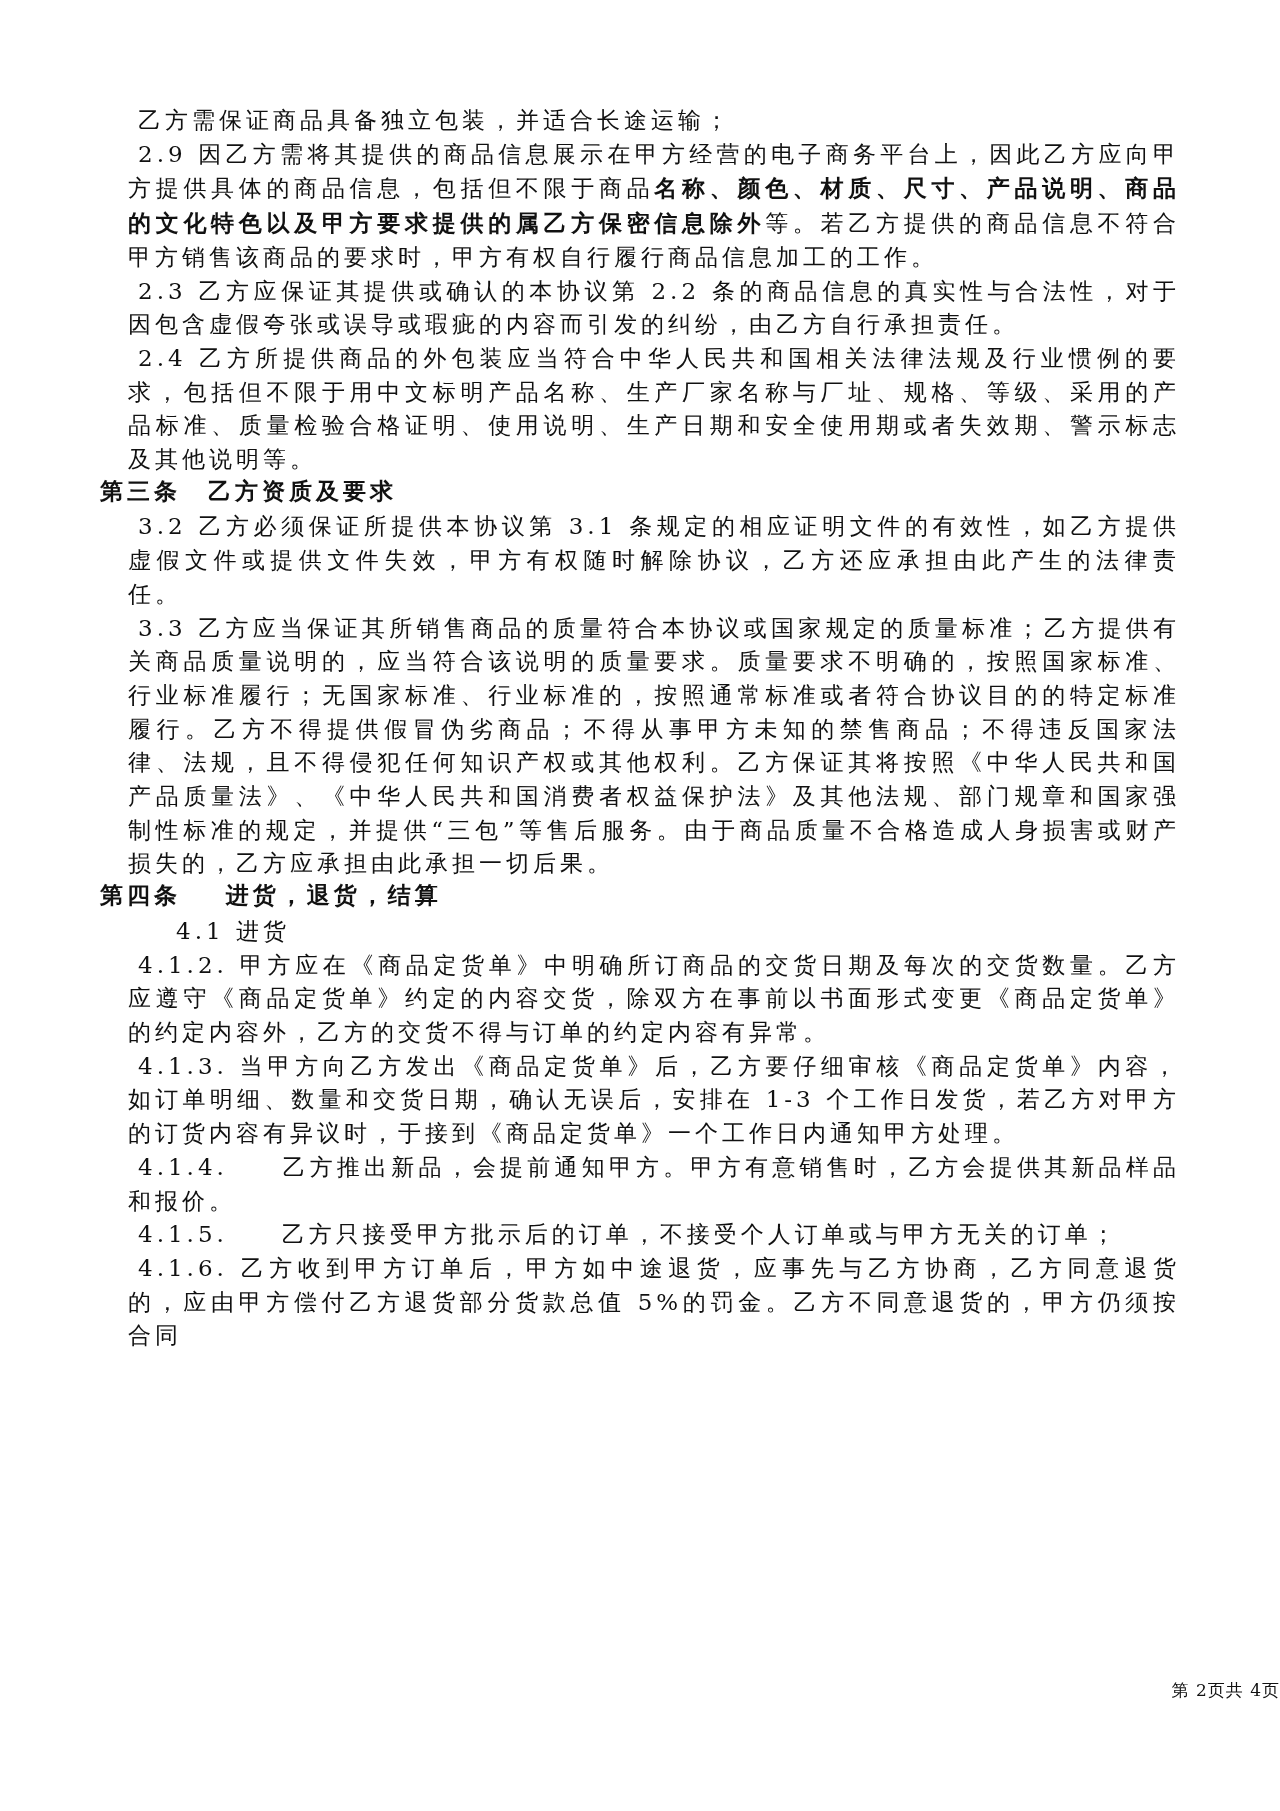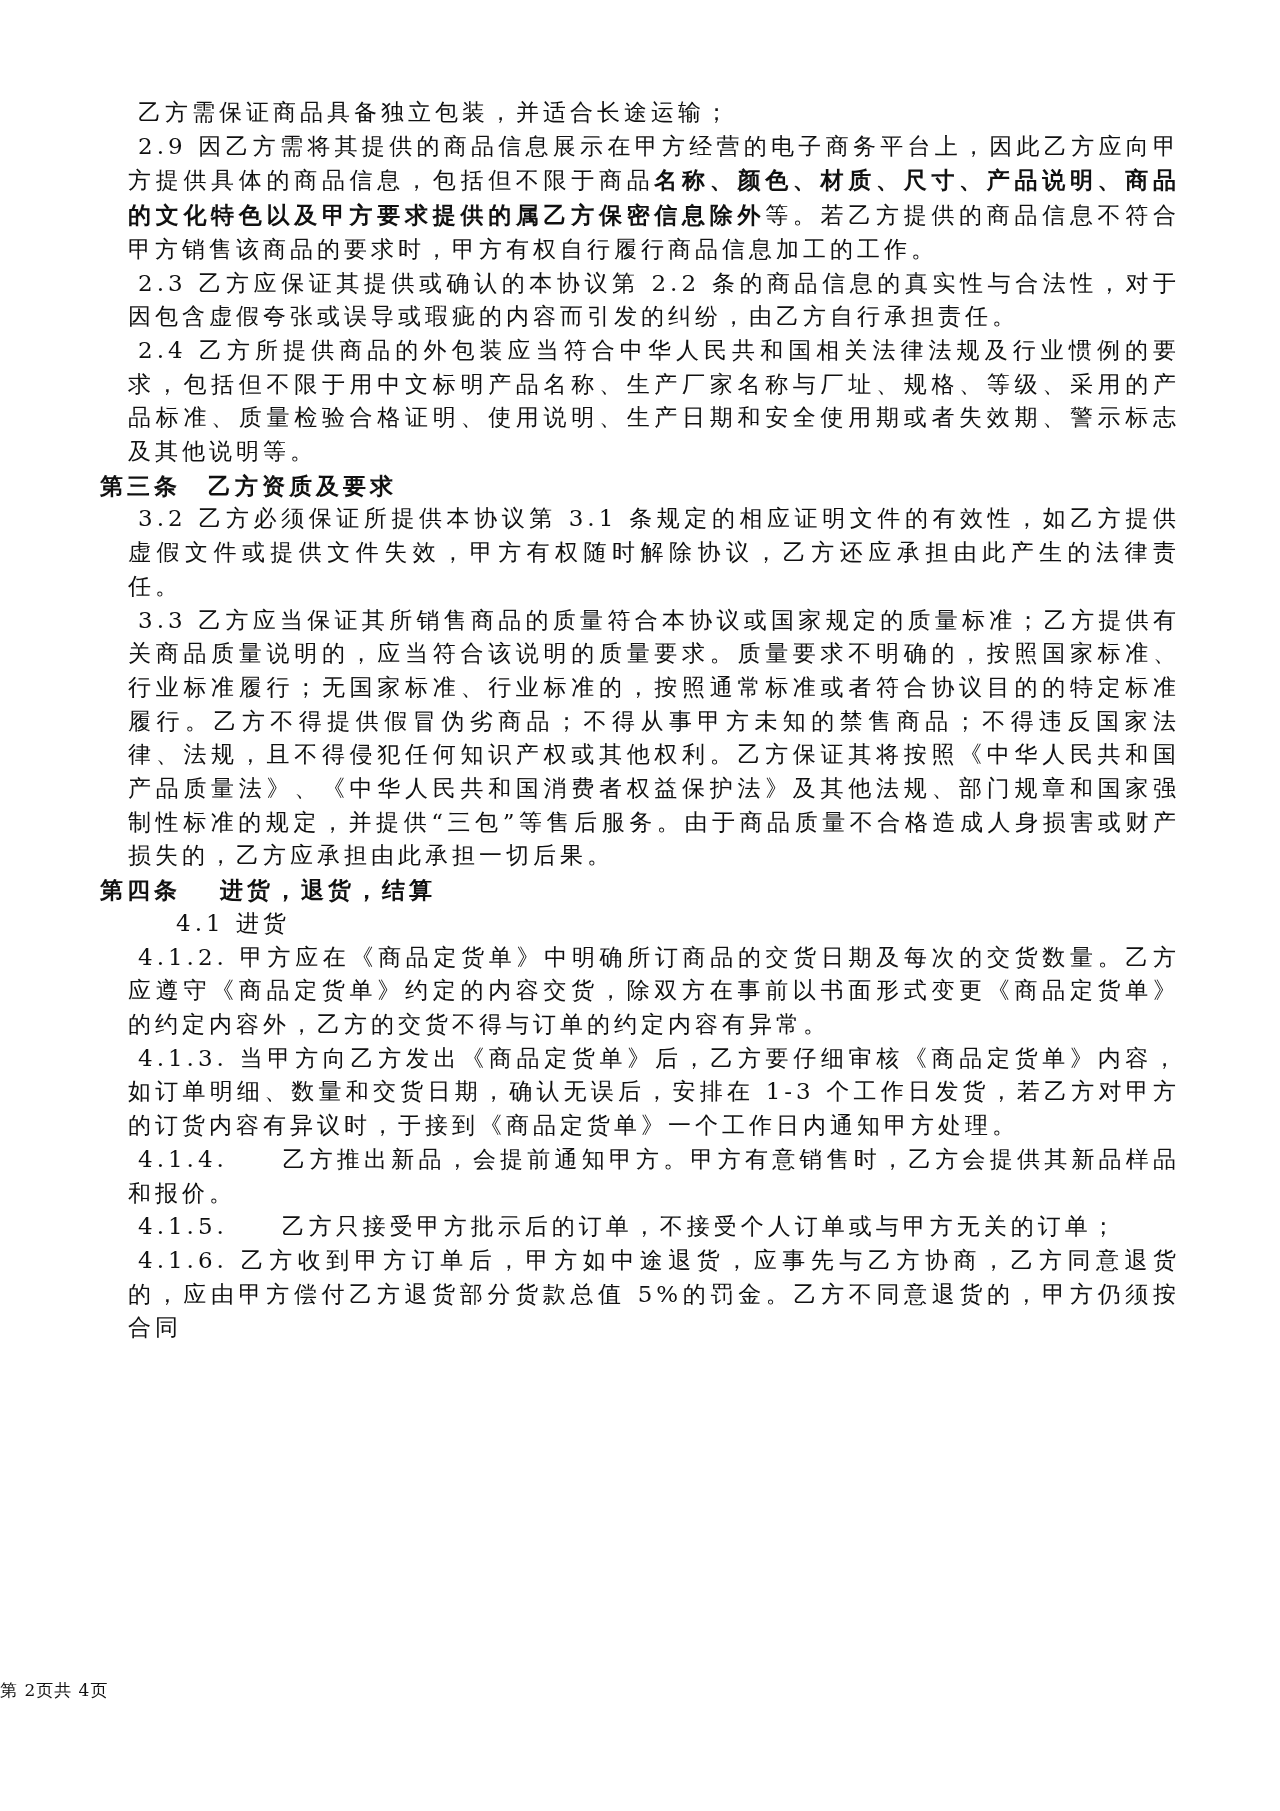--- a/index.html
+++ b/index.html
@@ -16,51 +16,52 @@
     overflow: hidden;
   }
   .page {
     position: absolute;
     inset: 0;
     background: #ffffff;
   }
   .doc-body {
     position: absolute;
     left: 128px;
-    top: 96px;
+    top: 104px;
     width: 1052px;
   }
   .para {
     margin: 0;
     font-size: 23px;
     line-height: 33.7px;
     letter-spacing: 4px;
     text-align: justify;
     text-justify: inter-character;
     font-weight: normal;
     text-indent: 10px;
   }
   .para span.bold {
     font-weight: bold;
   }
   .para.heading {
     font-weight: bold;
     text-indent: 0;
     margin-left: -28px;
+    font-family: Liberation Mono, monospace;
   }
   .para.subheading {
     font-weight: normal;
     text-indent: 48px;
   }
   .footer {
     position: absolute;
     left: 0;
     top: 1679px;
     width: 100%;
-    text-align: left;
+    text-align: right;
     font-size: 17px;
     letter-spacing: 1px;
     color: #111111;
   }
 </style>
 </head>
 <body>
 
 <div class="page">
   <div class="doc-body">

